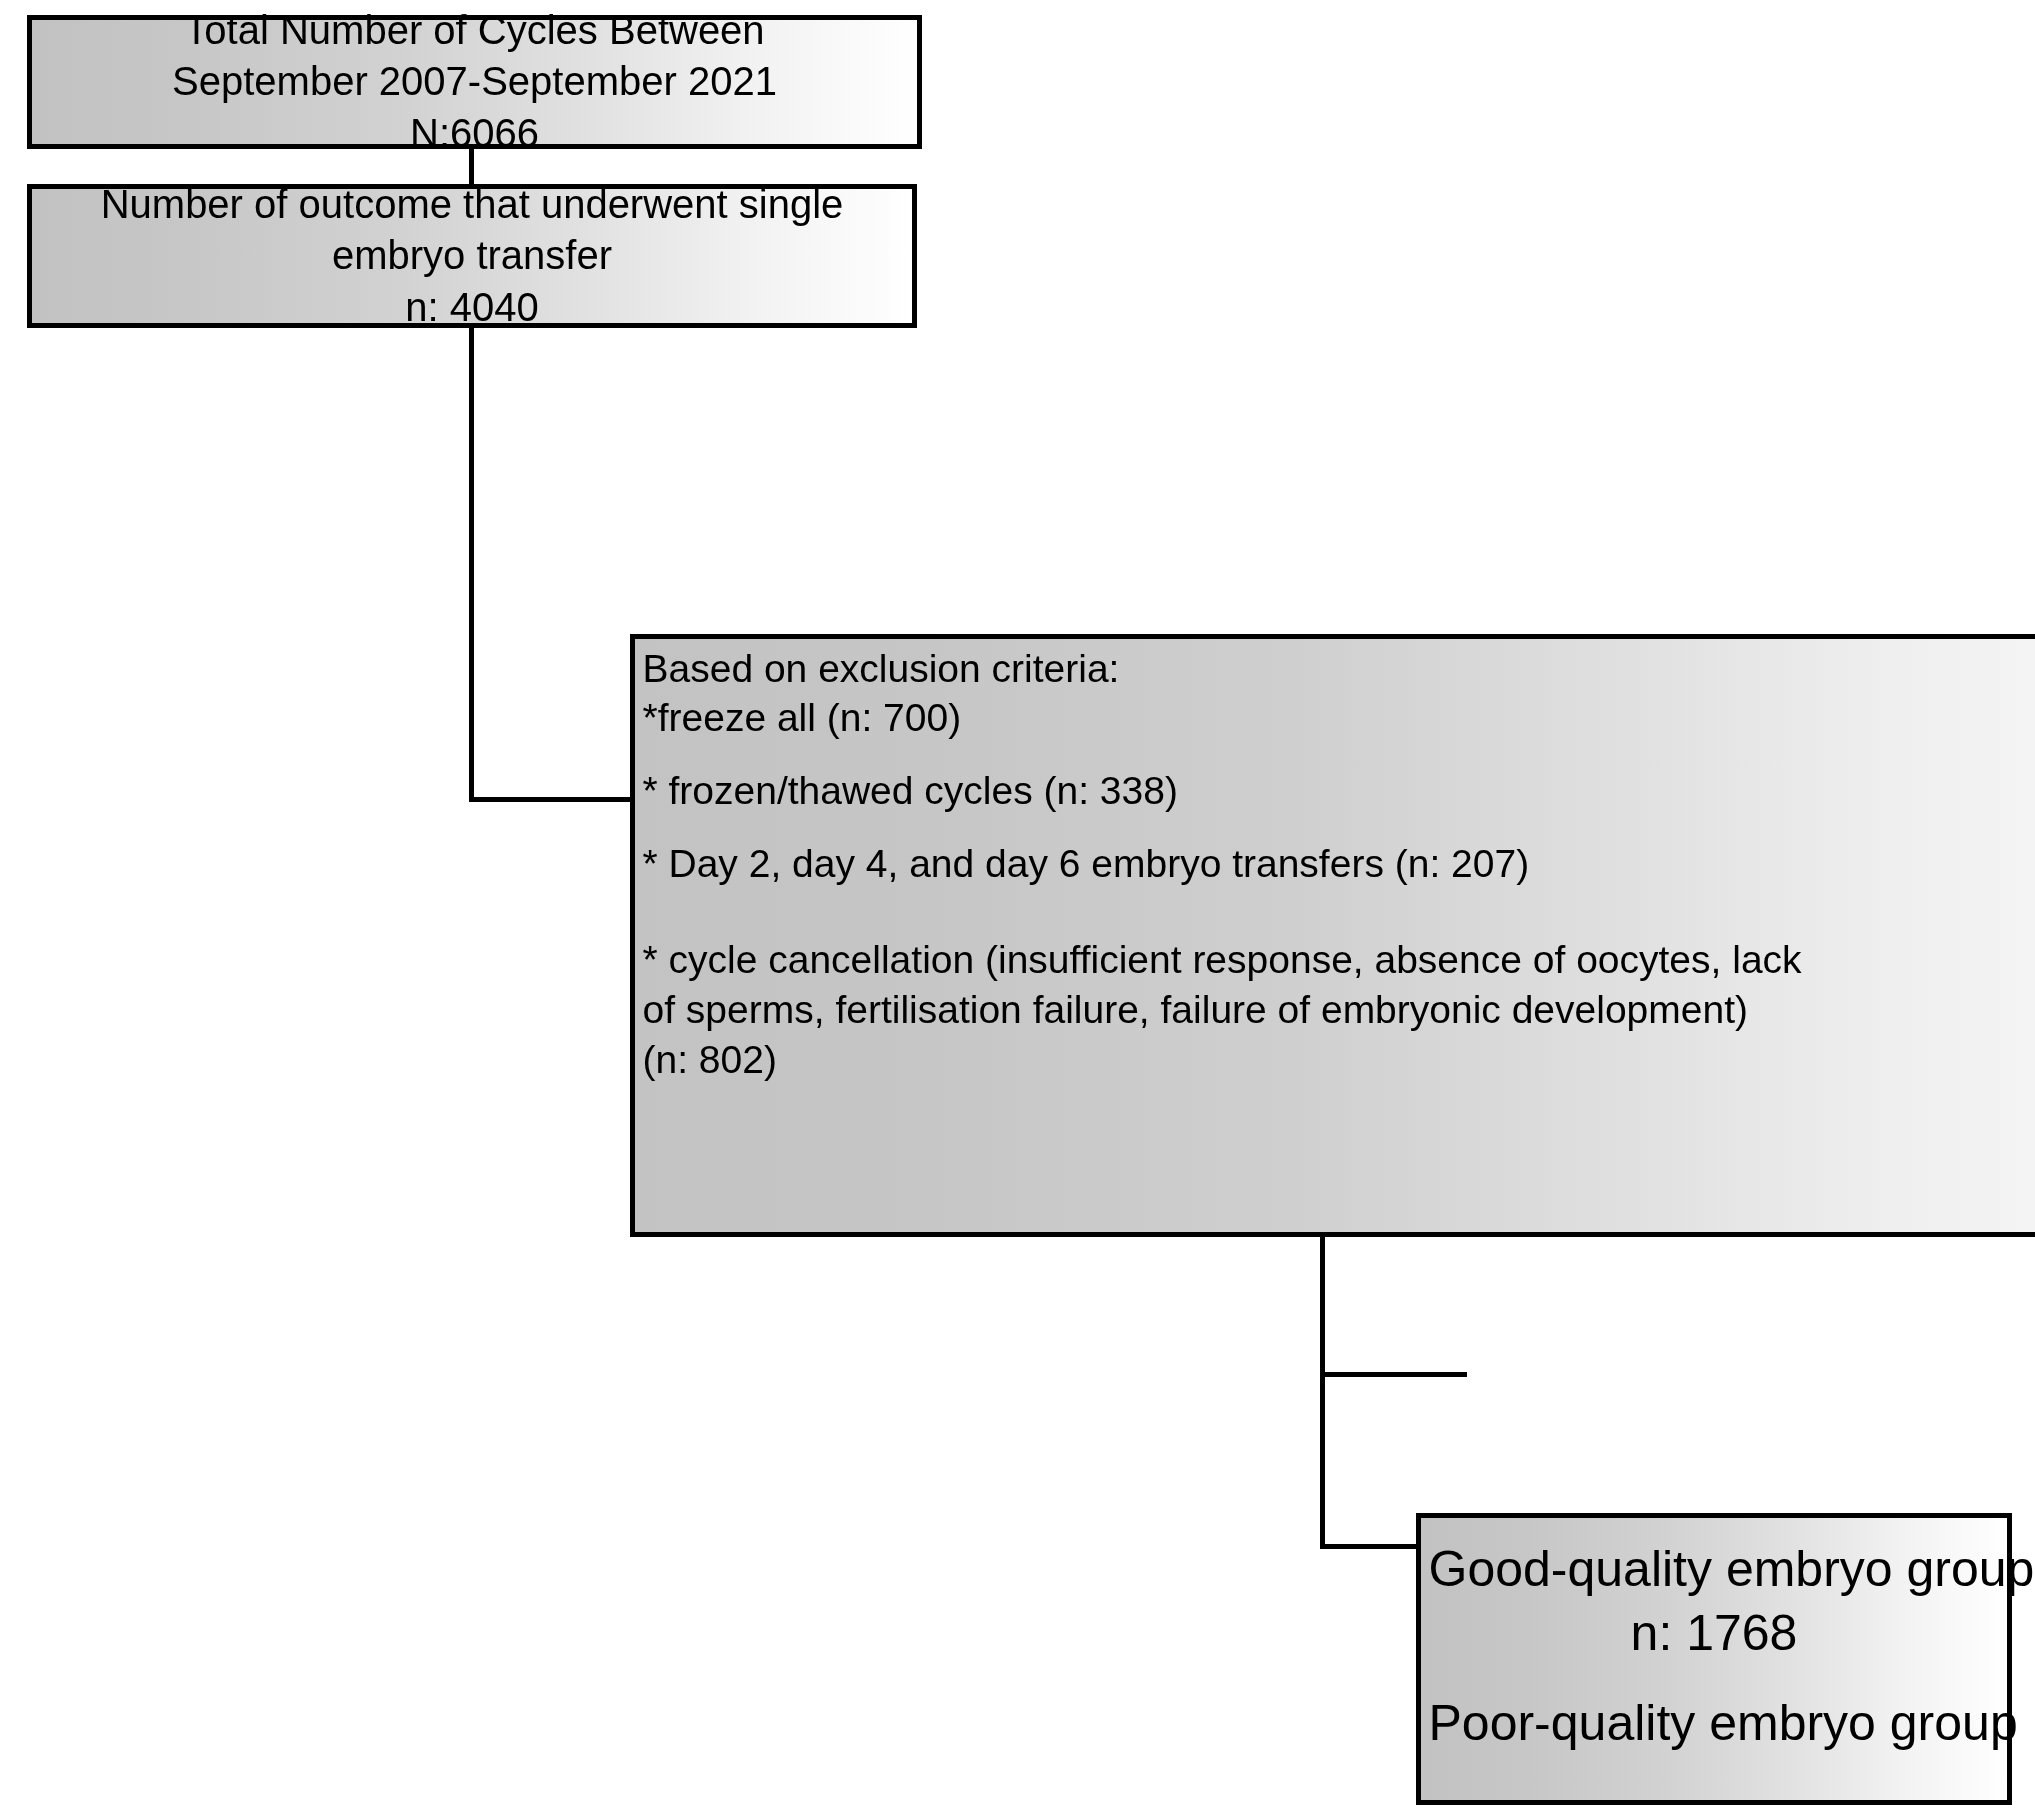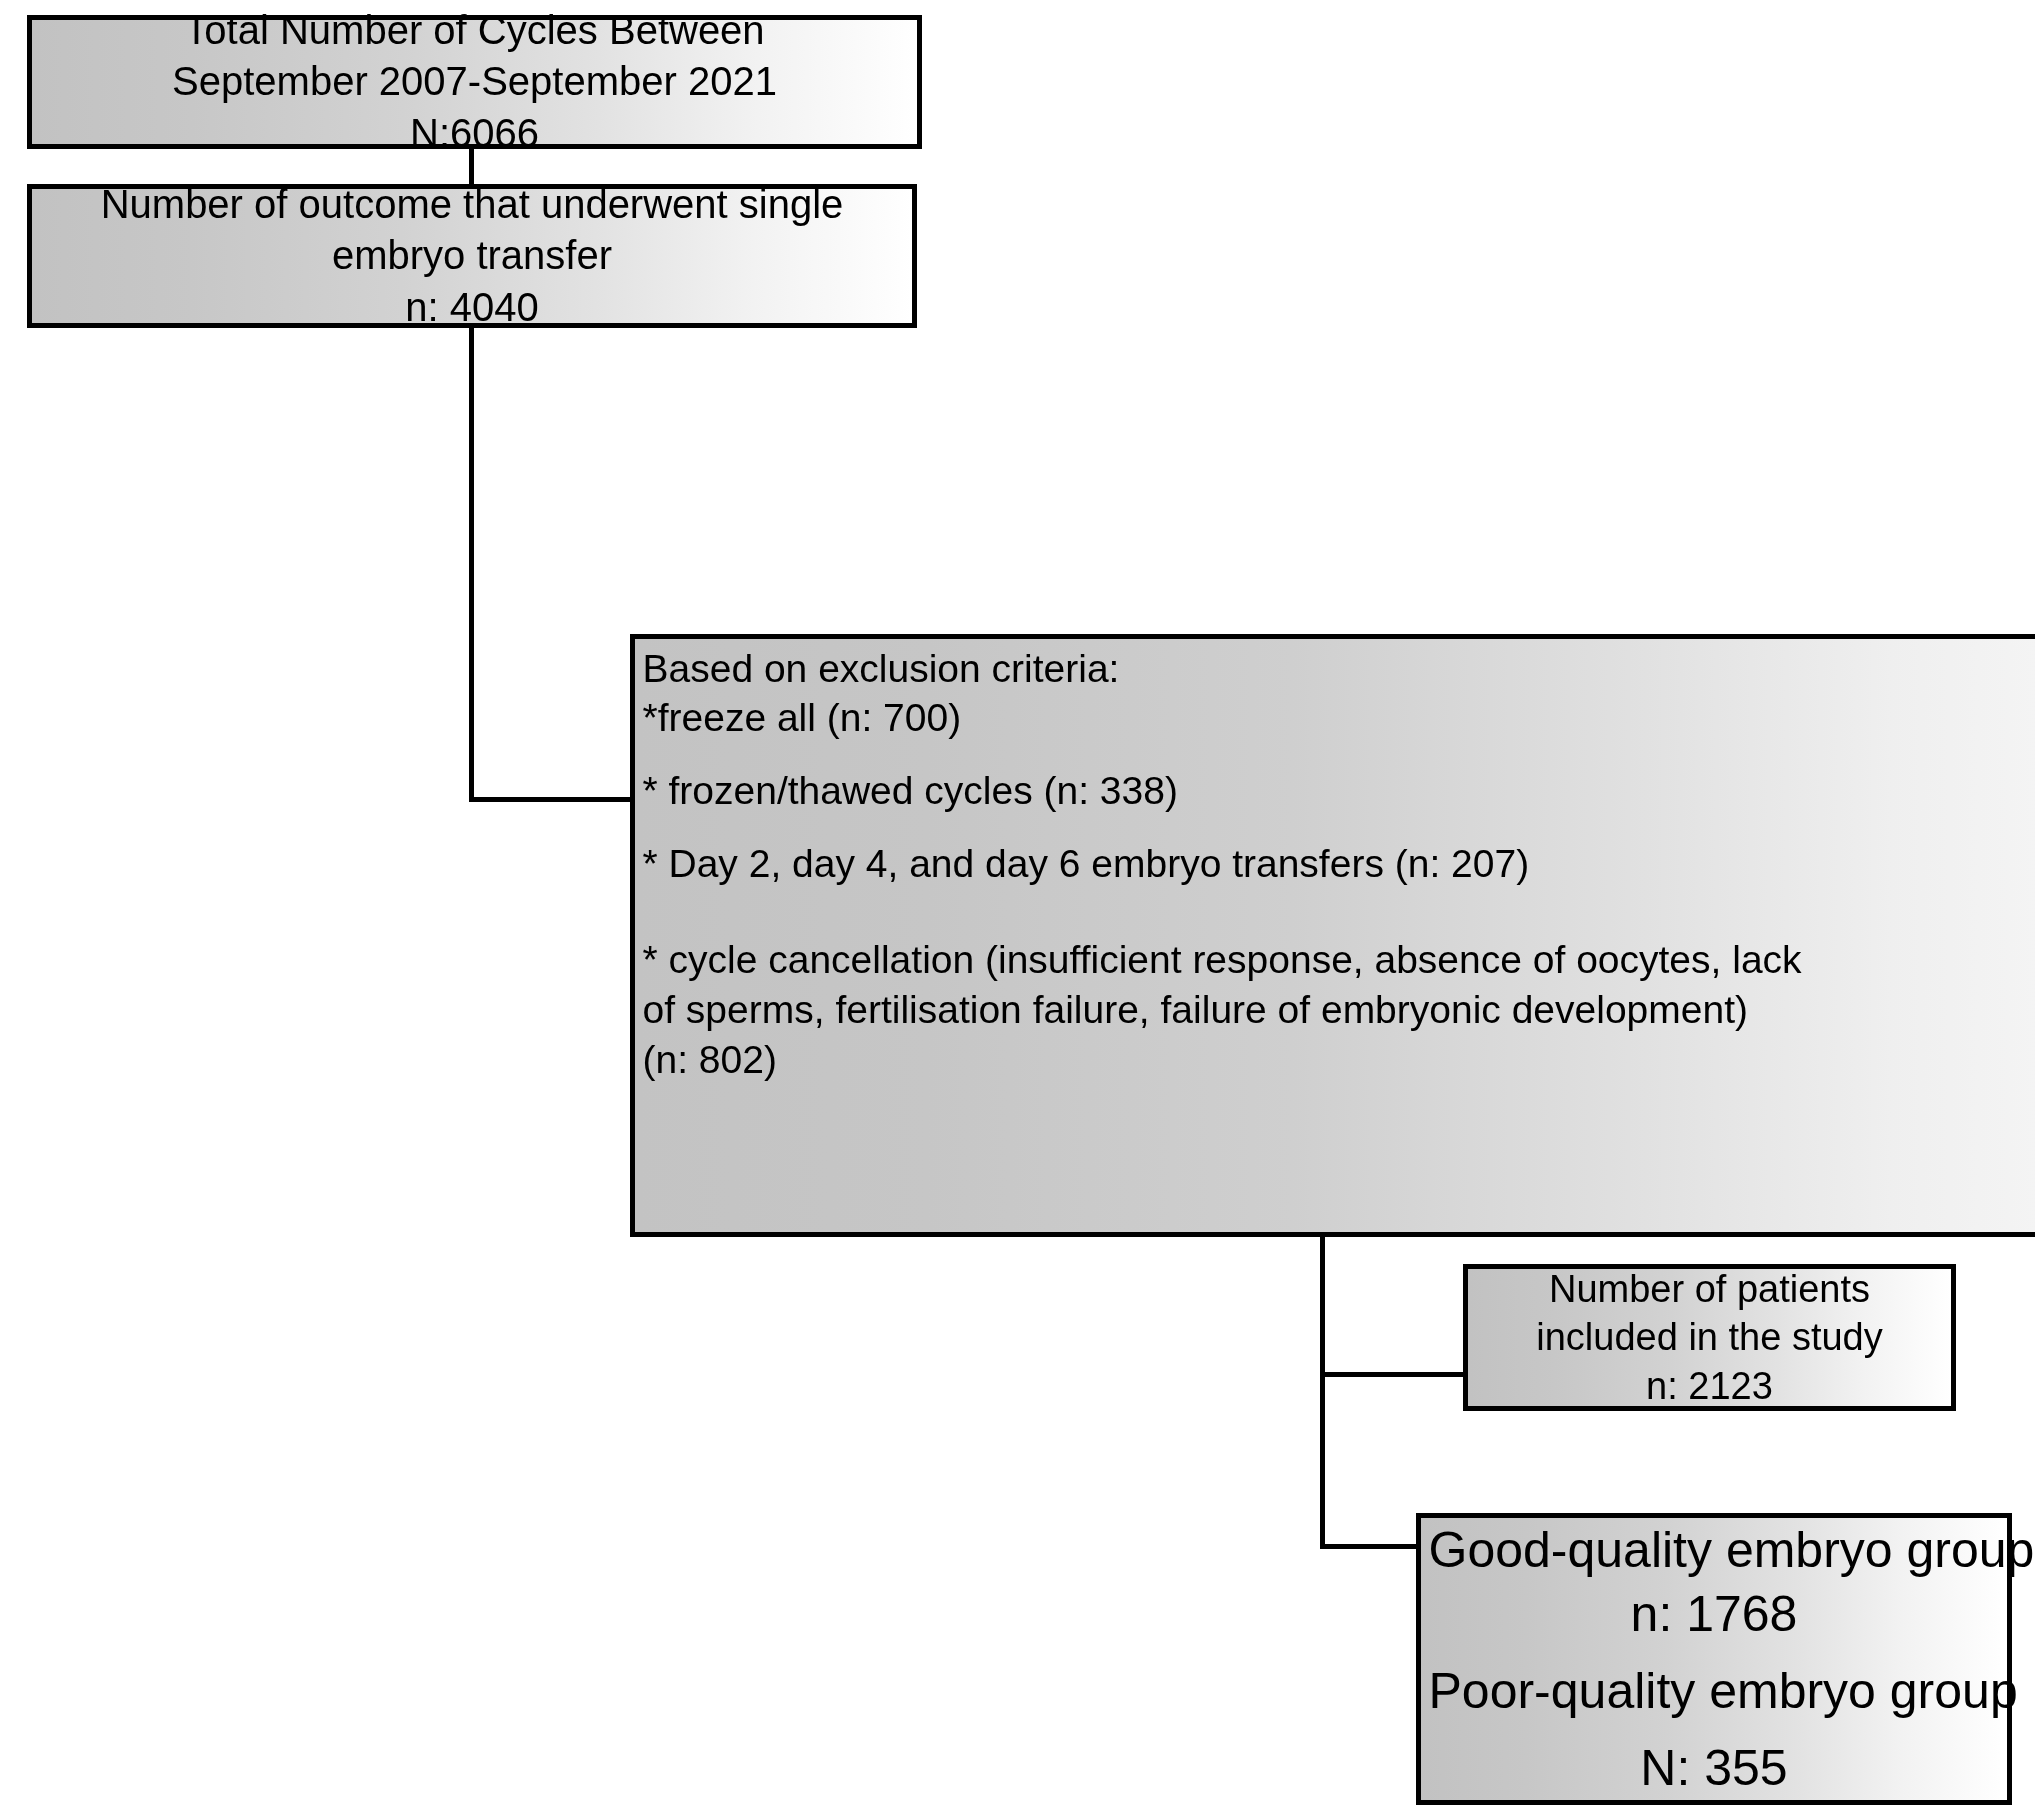--- a/index.html
+++ b/index.html
@@ -115,29 +115,23 @@
     <span class="ln">* frozen/thawed cycles (n: 338)</span>
     <span class="sp"></span>
     <span class="ln">* Day 2, day 4, and day 6 embryo transfers (n: 207)</span>
     <span class="sp"></span>
     <span class="sp"></span>
     <span class="ln">* cycle cancellation (insufficient response, absence of oocytes, lack</span>
     <span class="ln">of sperms, fertilisation failure, failure of embryonic development)</span>
     <span class="ln">(n: 802)</span>
   </div>
 
-  <div class="node center" id="box-included">
-    <span class="ln">Number of patients</span>
-    <span class="ln">included in the study</span>
-    <span class="ln">n: 2123</span>
-  </div>
 
   <div class="node center" id="box-groups">
     <span class="ln">Good-quality embryo group</span>
     <span class="ln">n: 1768</span>
     <span class="sp"></span>
     <span class="ln">Poor-quality embryo group</span>
     <span class="sp"></span>
-    <span class="ln">N: 355</span>
   </div>
 
 </div>
 
 
 </body></html>

